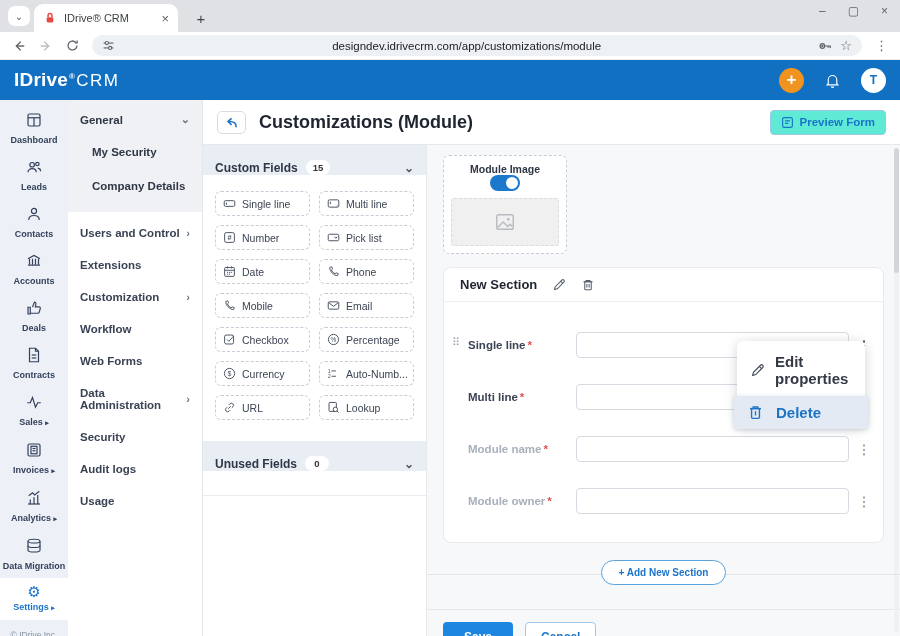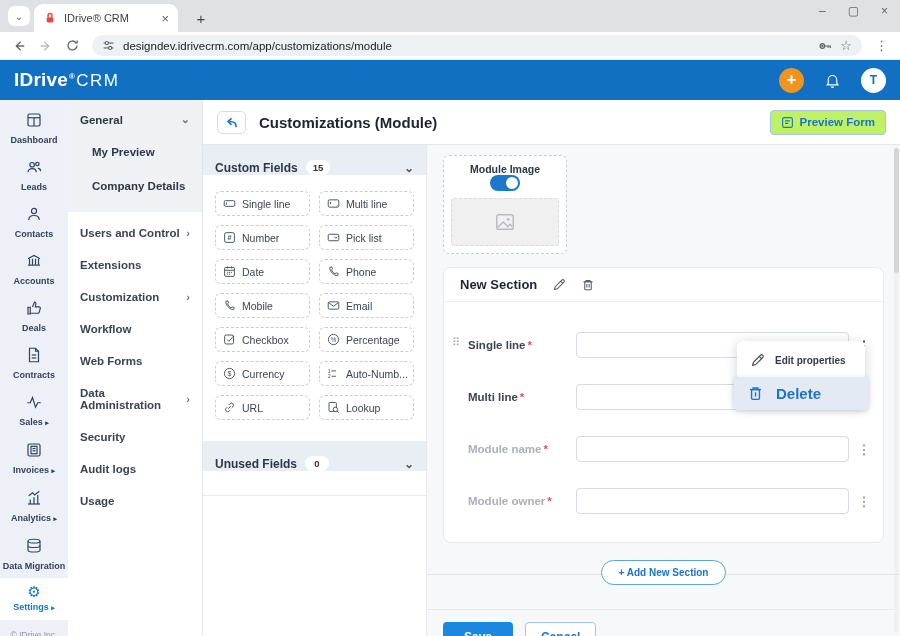--- a/index.html
+++ b/index.html
@@ -8,21 +8,21 @@
   .screen { position:relative; width:900px; height:636px; background:#fff; overflow:hidden; }
 
   
   .tabbar { height:32px; background:#dfe1e5; position:relative; display:flex; align-items:flex-end; }
   .tab-search { position:absolute; left:8px; top:6px; width:22px; height:20px; background:#fff; border-radius:7px; display:flex; align-items:center; justify-content:center; color:#5f6368; font-size:10px; }
   .tab { margin-left:34px; width:144px; height:28px; background:#fff; border-radius:9px 9px 0 0; display:flex; align-items:center; gap:7px; padding:0 9px; }
   .tab-title { font-size:11px; color:#3c4043; flex:1; white-space:nowrap; overflow:hidden; }
   .tab-close { color:#5f6368; font-size:13px; line-height:1; cursor:default; }
   .newtab { margin-left:12px; margin-bottom:5px; color:#44474b; font-size:15px; width:22px; text-align:center; }
   .win-controls { position:absolute; right:12px; top:4px; display:flex; gap:22px; color:#5f6368; font-size:12px; }
-  .toolbar { height:28px; background:#fff; border-bottom:1px solid #e8eaed; display:flex; align-items:center; gap:13px; padding:0 12px; }
+  .toolbar { height:28px; background:#fff; border-bottom:1px solid #e8eaed; display:flex; align-items:center; gap:13px; padding:0 12px;text-align:center; }
   .navic { color:#5f6368; display:flex; align-items:center; }
   .navic.dim { color:#b6b9be; }
   .omnibox { flex:1; height:21px; background:#eef1f4; border-radius:11px; display:flex; align-items:center; gap:8px; padding:0 10px; }
   .url-text { flex:1; font-size:11.5px; color:#202124; }
   .kebab-browser { color:#5f6368; font-size:13px; }
 
   
   .app-header { height:40px; background:#1170c2; display:flex; align-items:center; padding:0 14px; color:#fff; }
   .logo { font-size:19px; font-weight:bold; letter-spacing:.2px; display:flex; align-items:baseline; }
   .logo .reg { font-size:8px; vertical-align:super; margin:0 1px 0 1px; position:relative; top:-7px; }
@@ -49,22 +49,22 @@
   .snav-group-header { display:flex; justify-content:space-between; align-items:center; padding:13px 12px 9px; font-size:11.5px; font-weight:bold; color:#2f3747; }
   .snav-sub { padding:11px 12px 11px 24px; font-size:11.5px; font-weight:600; color:#2f3747; }
   .snav-items { margin-top:5px; }
   .snav-item { display:flex; justify-content:space-between; align-items:center; padding:10px 12px; font-size:11.5px; font-weight:600; color:#3a4354; }
   .snav-chev { color:#6b7482; font-size:11px; }
 
   
   .main { flex:1; display:flex; flex-direction:column; min-width:0; background:#f7f8f9; }
   .topbar { height:45px; background:#fff; border-bottom:1px solid #e6e8ec; display:flex; align-items:center; gap:13px; padding:0 14px; flex:0 0 45px; }
   .back-btn { width:29px; height:23px; border:1px solid #d8dde3; border-radius:5px; background:#fff; color:#1b74c8; display:flex; align-items:center; justify-content:center; }
-  .page-title { font-size:15px; font-weight:bold; color:#1e2430; }
-  .preview-btn { margin-left:auto; display:flex; align-items:center; gap:6px; background:#bef264; border:1px solid #9ec7e8; color:#1b74c8; border-radius:4px; padding:5px 10px; font-size:11.5px; font-weight:600; }
+  .page-title { font-size:18px; font-weight:bold; color:#1e2430; }
+  .preview-btn { margin-left:auto; display:flex; align-items:center; gap:6px; background:#5eead4; border:1px solid #9ec7e8; color:#1b74c8; border-radius:4px; padding:5px 10px; font-size:11.5px; font-weight:600; }
 
   .main-content { flex:1; display:flex; min-height:0; }
 
   
   .fields-panel { width:224px; background:#fff; border-right:1px solid #e6e8ec; display:flex; flex-direction:column; }
   .panel-header { height:30px; background:#e9eef4; display:flex; align-items:flex-end; gap:8px; padding:0 12px; font-size:12px; font-weight:bold; color:#2f3747; flex:0 0 30px; }
   .count-badge { background:#fff; border-radius:9px; min-width:24px; text-align:center; padding:2px 7px; font-size:9.5px; font-weight:bold; color:#333; }
   .panel-chev { margin-left:auto; color:#555; font-size:12px; }
   .chips { padding:16px 12px 12px; display:grid; grid-template-columns:1fr 1fr; gap:9px; }
   .chip { height:25px; border:1px dashed #c7cdd6; border-radius:6px; background:#fff; display:flex; align-items:center; gap:6px; padding:0 7px; font-size:10.5px; color:#3c4452; white-space:nowrap; overflow:hidden; }
@@ -91,21 +91,21 @@
   .frow { display:flex; align-items:center; gap:8px; position:relative; padding-left:12px; }
   .drag-handle { position:absolute; left:-4px; top:4px; color:#98a0ac; font-size:11px; }
   .frow-label { width:100px; font-size:11.5px; font-weight:600; color:#3b4354; flex:0 0 100px; }
   .frow.muted .frow-label { color:#a9b0bc; }
   .req { color:#e05252; margin-left:2px; }
   .frow-input { flex:1; height:26px; border:1px solid #d6dbe1; border-radius:4px; background:#fff; font:inherit; padding:0 8px; min-width:0; }
   .row-kebab { width:14px; text-align:center; color:#9aa1ad; font-size:13px; font-weight:bold; }
   .row-kebab.active { color:#3c4452; }
 
   .ctx-menu { position:absolute; left:310px; top:196px; width:128px; background:#fff; border-radius:6px; box-shadow:0 2px 12px rgba(40,50,70,.22); padding:5px 0 0; z-index:5; }
-  .ctx-edit { display:flex; align-items:center; gap:10px; padding:7px 13px 9px; font-size:10px; font-weight:600; color:#333a46; }
+  .ctx-edit { display:flex; align-items:center; gap:10px; padding:7px 13px 9px; font-size:15px; font-weight:600; color:#333a46; }
   .ctx-edit svg { color:#444c58; }
   .ctx-delete { display:flex; align-items:center; gap:12px; margin:0 -3px -3px; padding:8px 13px; background:#e4eaf3; border-radius:3px; box-shadow:0 1px 5px rgba(40,50,70,.18); font-size:15px; font-weight:600; color:#1b74c8; }
   .ctx-delete svg { color:#1b74c8; }
 
   .add-wrap { margin-top:17px; position:relative; text-align:center; height:27px; }
   .add-wrap::before { content:""; position:absolute; left:-16px; right:-16px; top:50%; border-top:1px solid #e3e6ea; }
   .add-btn { position:relative; display:inline-block; background:#fff; border:1px solid #5ba4dd; color:#1b74c8; border-radius:14px; padding:6px 17px; font-size:10px; font-weight:600; }
 
   .action-bar { margin:22px -16px 0; border-top:1px solid #e6e8ec; padding:12px 16px 10px; display:flex; gap:12px; background:#f7f8f9; }
   .save-btn { background:#1d87e0; color:#fff; border:none; border-radius:4px; padding:7px 21px; font-size:12px; font-weight:bold; font-family:inherit; }
@@ -294,21 +294,21 @@
       </div>
       <div class="rail-footer">© IDrive Inc.</div>
     </div>
 
     <div class="snav">
       <div class="snav-group">
         <div class="snav-group-header">
           <span>General</span>
           <span class="snav-chev">⌄</span>
         </div>
-        <div class="snav-sub">My Preview</div>
+        <div class="snav-sub">My Security</div>
         <div class="snav-sub">Company Details</div>
       </div>
       <div class="snav-items">
         <div class="snav-item">
             <span>Users and Control</span>
             <span class="snav-chev">›</span>
           </div>
         <div class="snav-item">
             <span>Extensions</span>
           </div>

